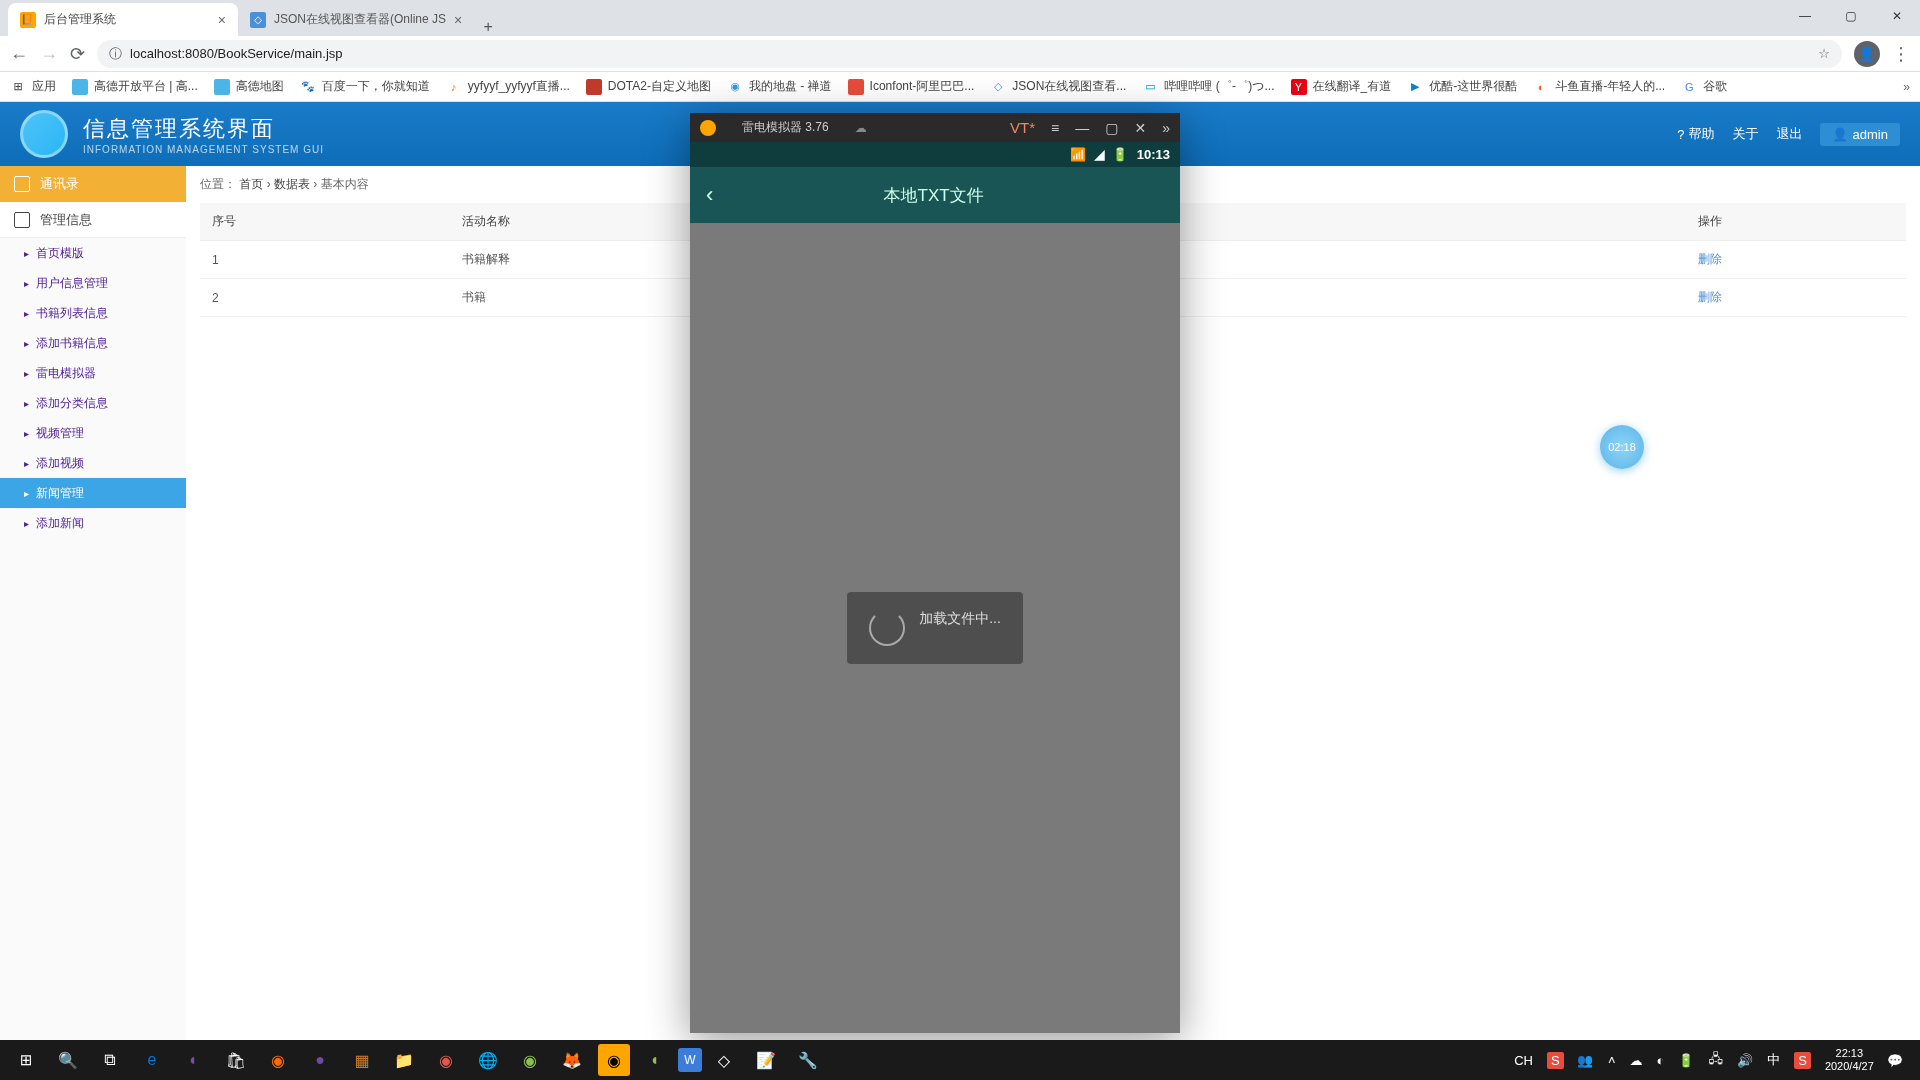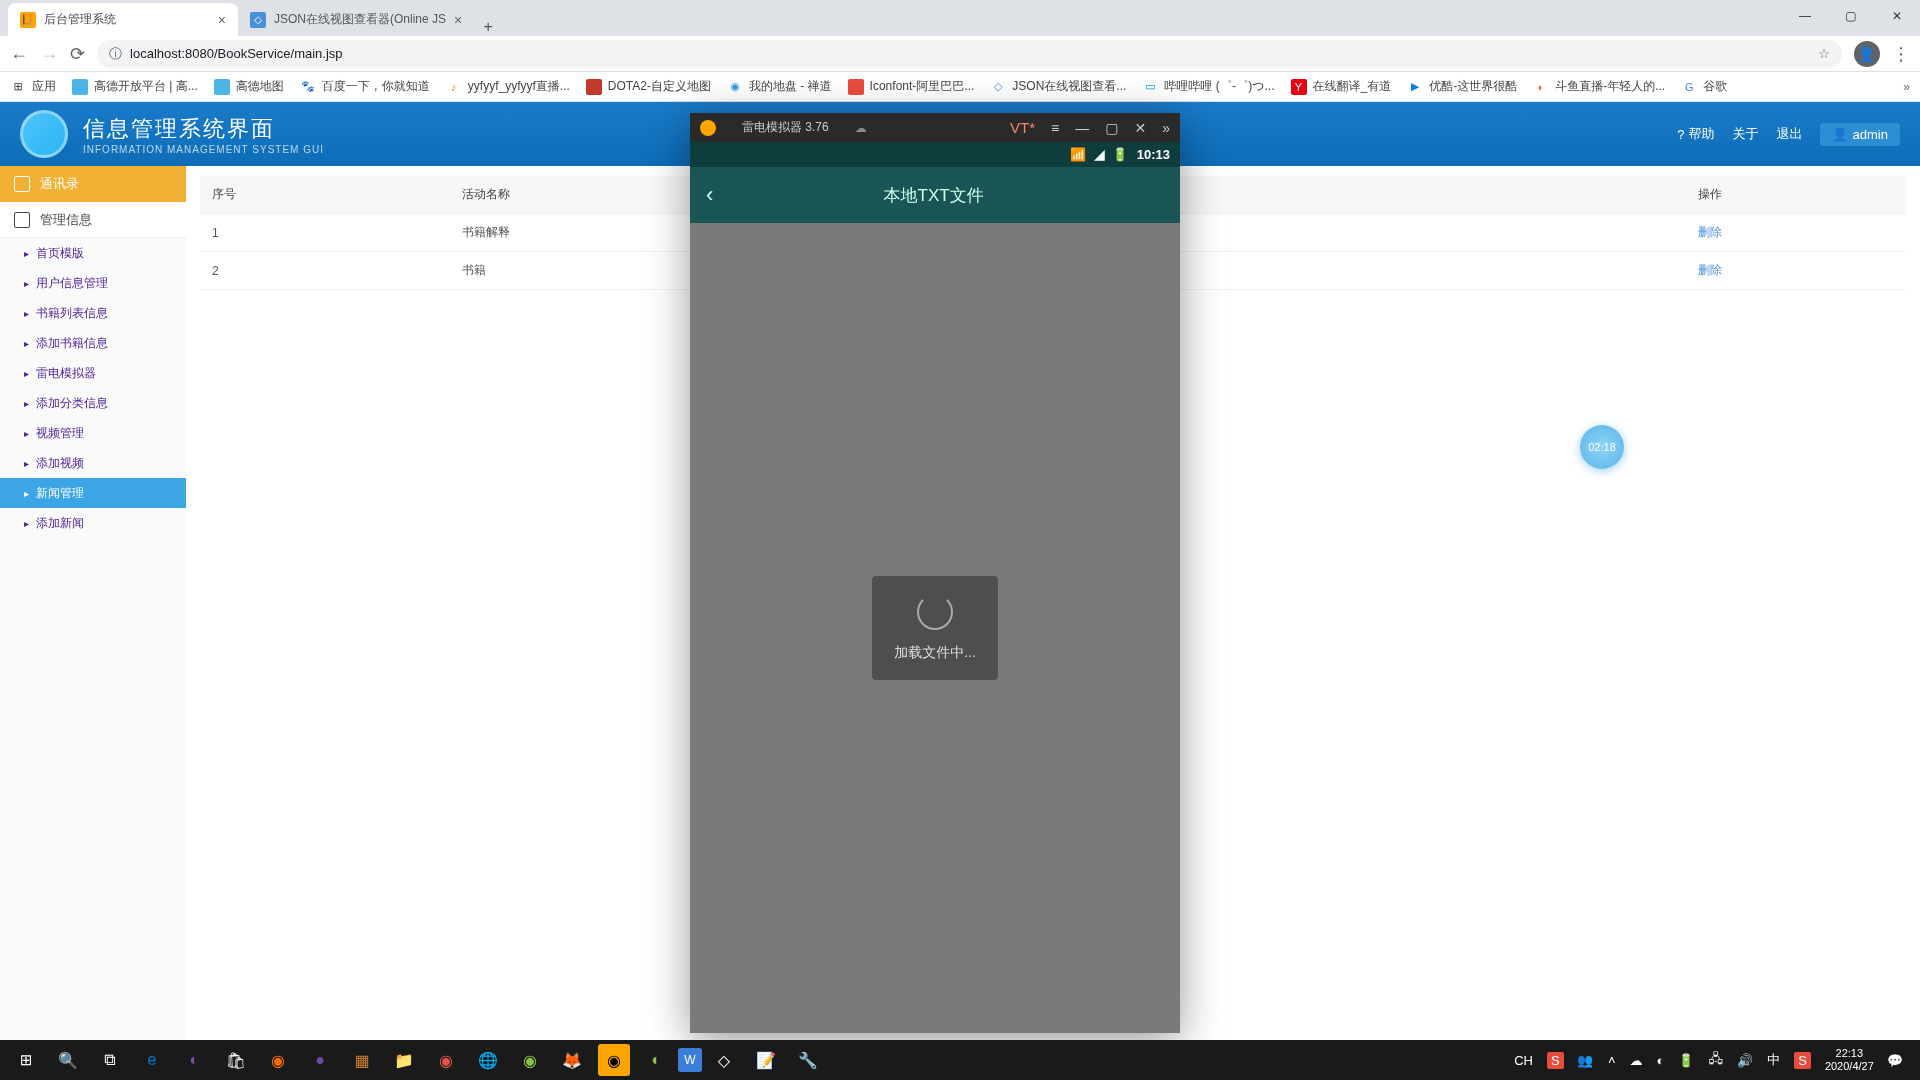--- a/index.html
+++ b/index.html
@@ -49,24 +49,24 @@
 .emu-titlebar .emu-logo{width:16px;height:16px;background:#ffa500;border-radius:50%}
 .emu-titlebar .cloud{color:#888}
 .emu-titlebar .right{margin-left:auto;display:flex;gap:16px;align-items:center}
 .emu-titlebar .vt{color:#e86;font-size:15px}
 .emu-titlebar .winbtn{color:#ccc;font-size:14px}
 .phone-status{height:25px;background:#0f3d3d;display:flex;align-items:center;justify-content:flex-end;padding:0 10px;gap:8px;color:#fff;font-size:13px;font-weight:600}
 .phone-header{height:56px;background:#1a5555;display:flex;align-items:center;padding:0 16px;color:#cfe;font-size:17px}
 .phone-header .back{font-size:22px;margin-right:30px}
 .phone-header .title{flex:1;text-align:center;margin-right:40px}
 .phone-body{height:calc(100% - 29px - 25px - 56px);background:#7a7a7a;display:flex;align-items:center;justify-content:center}
-.loading-box{background:rgba(70,70,70,.85);padding:18px 22px;border-radius:4px;display:flex;flex-direction:column;align-items:center;gap:14px}
+.loading-box{background:rgba(70,70,70,.85);padding:18px 22px;border-radius:4px;display:flex;flex-direction:row;gap:14px}
 .spinner{width:36px;height:36px;border:2px solid #aaa;border-top-color:transparent;border-radius:50%}
 .loading-text{color:#ddd;font-size:14px}
-.float-badge{position:absolute;right:296px;top:425px;width:44px;height:44px;border-radius:50%;background:radial-gradient(circle,#8fd4f7,#5ab4e8);display:flex;align-items:center;justify-content:center;color:#fff;font-size:11px;font-weight:500;box-shadow:0 2px 10px rgba(90,180,232,.6)}
+.float-badge{position:absolute;right:276px;top:425px;width:44px;height:44px;border-radius:50%;background:radial-gradient(circle,#8fd4f7,#5ab4e8);display:flex;align-items:center;justify-content:center;color:#fff;font-size:11px;font-weight:500;box-shadow:0 2px 10px rgba(90,180,232,.6)}
 .taskbar{position:absolute;bottom:0;left:0;right:0;height:40px;background:#1a1a1a;display:flex;align-items:center;padding:0 6px;gap:2px}
 .task-ico{width:40px;height:40px;display:flex;align-items:center;justify-content:center;color:#fff;font-size:16px}
 .task-ico.start{color:#fff;font-size:15px}
 .task-right{margin-left:auto;display:flex;align-items:center;gap:14px;color:#fff;font-size:11px;padding-right:10px}
 .tray-ico{font-size:13px}
 .clock{text-align:center;line-height:1.2}
 .win-controls{position:absolute;top:0;right:0;height:32px;display:flex}
 .win-btn{width:46px;display:flex;align-items:center;justify-content:center;color:#333;font-size:12px}
 </style>
 </head>
@@ -201,20 +201,26 @@
     <div class="side-item">书籍列表信息</div>
     <div class="side-item">添加书籍信息</div>
     <div class="side-item">雷电模拟器</div>
     <div class="side-item">添加分类信息</div>
     <div class="side-item">视频管理</div>
     <div class="side-item">添加视频</div>
     <div class="side-item active">新闻管理</div>
     <div class="side-item">添加新闻</div>
   </div>
   <div class="content">
+    <div class="breadcrumb">
+      <span>位置：</span>
+      <a>首页</a> ›
+      <a>数据表</a> ›
+      <span>基本内容</span>
+    </div>
     <table class="table">
       <thead>
           <tr>
         <th style="width:250px">序号</th>
         <th>活动名称</th>
         <th style="width:220px">操作</th>
       </tr>
         </thead>
       <tbody>
         <tr>

